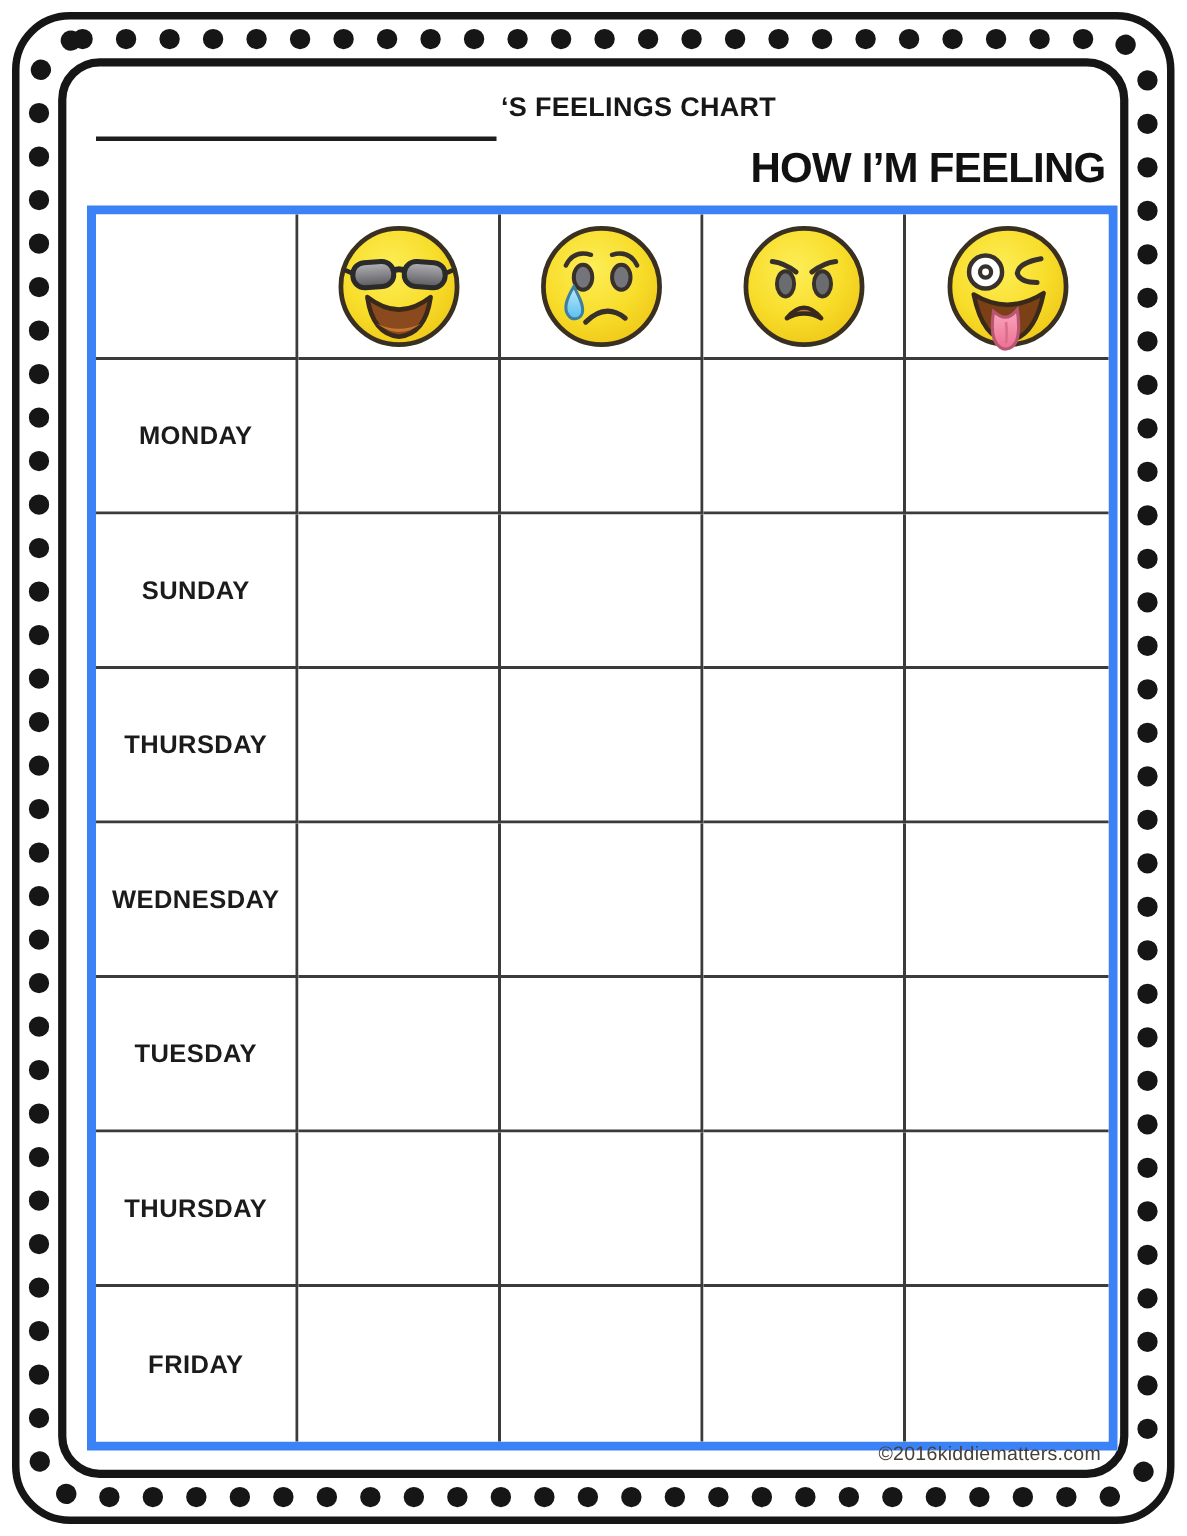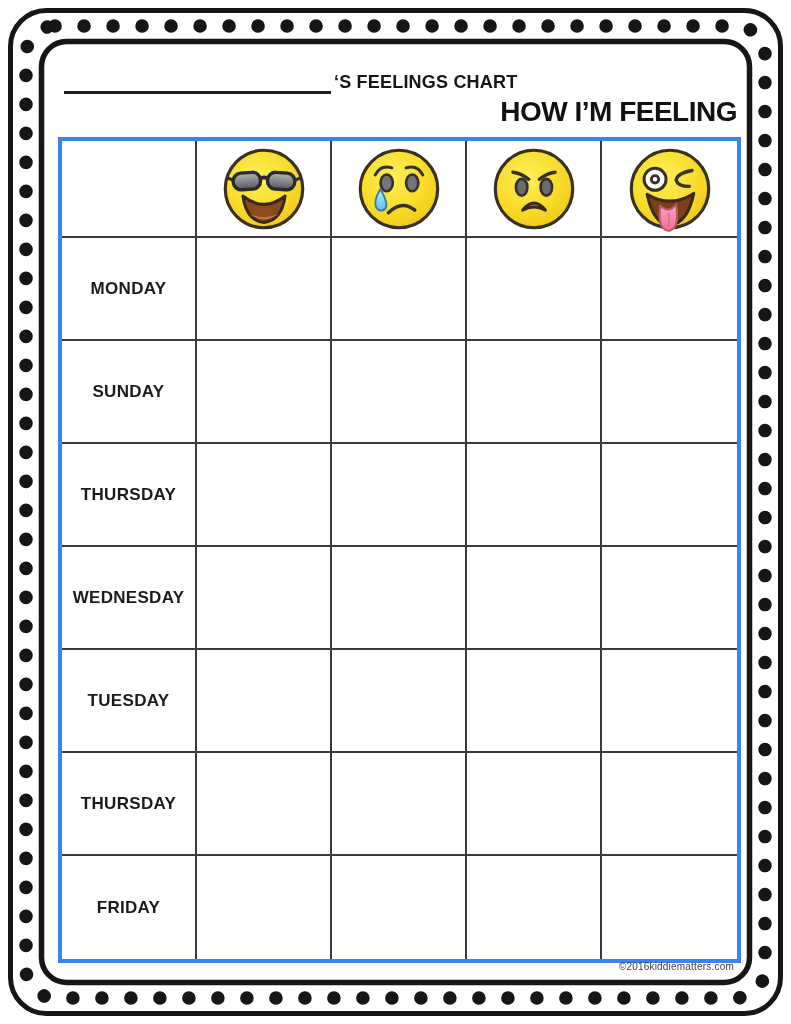--- a/index.html
+++ b/index.html
@@ -19,21 +19,20 @@
     left: 0; top: 0;
   }
 
   
   .name-row {
     position: absolute;
     left: 64px;
     top: 62px;
     height: 32px;
     display: flex;
-    align-items: flex-end;
   }
   .name-line {
     width: 267px;
     height: 100%;
     border-bottom: 3px solid #1d1d1d;
   }
   .title-suffix {
     font-size: 18px;
     font-weight: bold;
     color: #171717;
@@ -57,21 +56,21 @@
   }
 
   
   .grid {
     position: absolute;
     left: 58px;
     top: 137px;
     display: grid;
     grid-template-columns: repeat(5, 135px);
     grid-template-rows: 97px repeat(7, 103px);
-    border: 4px solid #3b82f6;
+    border: 6px solid #3b82f6;
     background: #ffffff;
   }
   .cell {
     border-right: 2px solid #3b3b3b;
     border-bottom: 2px solid #3b3b3b;
     display: flex;
     align-items: center;
     justify-content: center;
     background: #ffffff;
   }
@@ -85,21 +84,21 @@
     letter-spacing: 0.3px;
     white-space: nowrap;
   }
 
   .emoji-svg { display: block; }
 
   .copyright {
     position: absolute;
     top: 961px;
     right: 57px;
-    font-size: 10px;
+    font-size: 13px;
     color: #474038;
     letter-spacing: 0.2px;
   }
 </style>
 </head>
 <body>
 
 <div class="page">
 
   <svg class="frame" width="791" height="1024" viewBox="0 0 791 1024">

